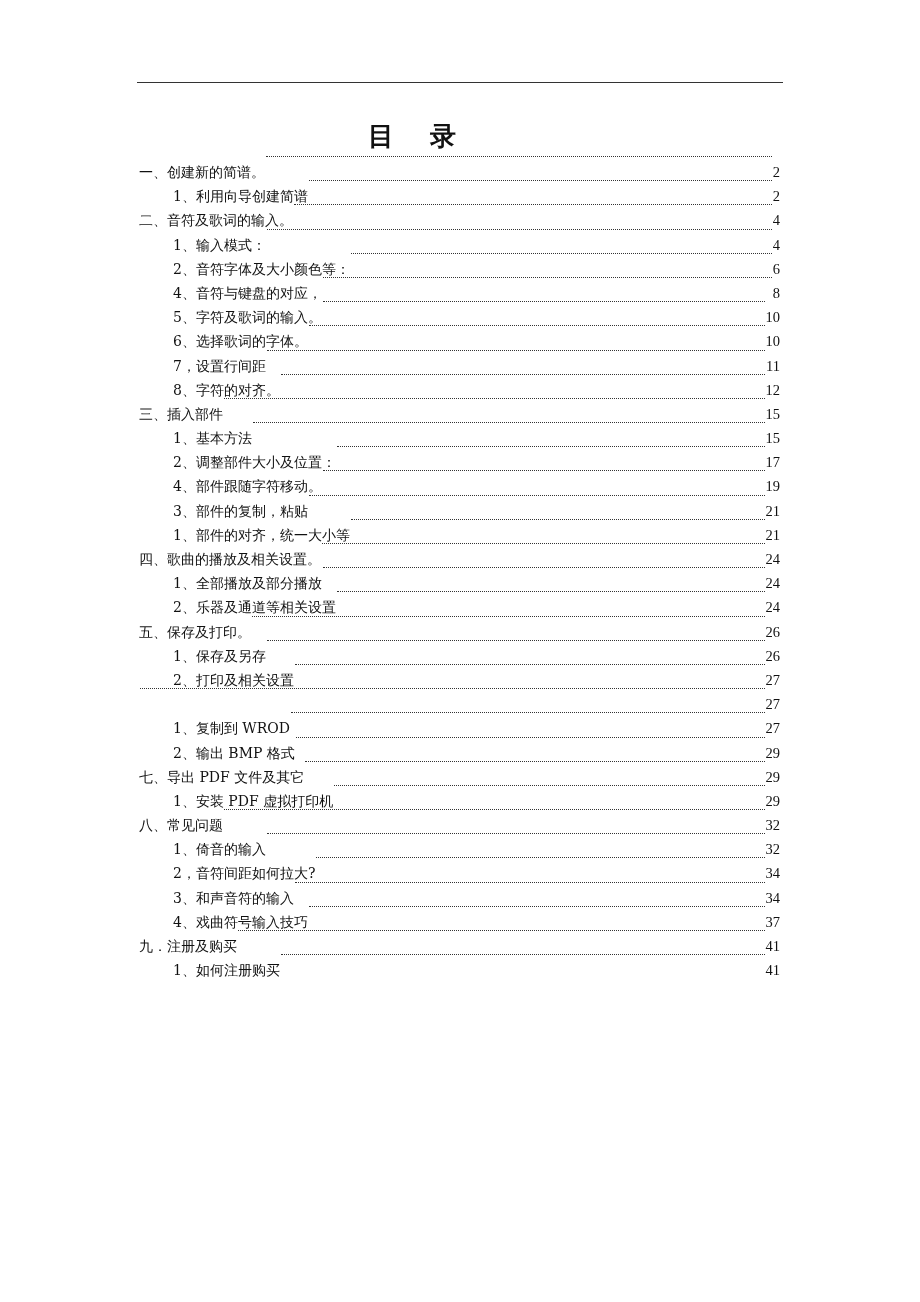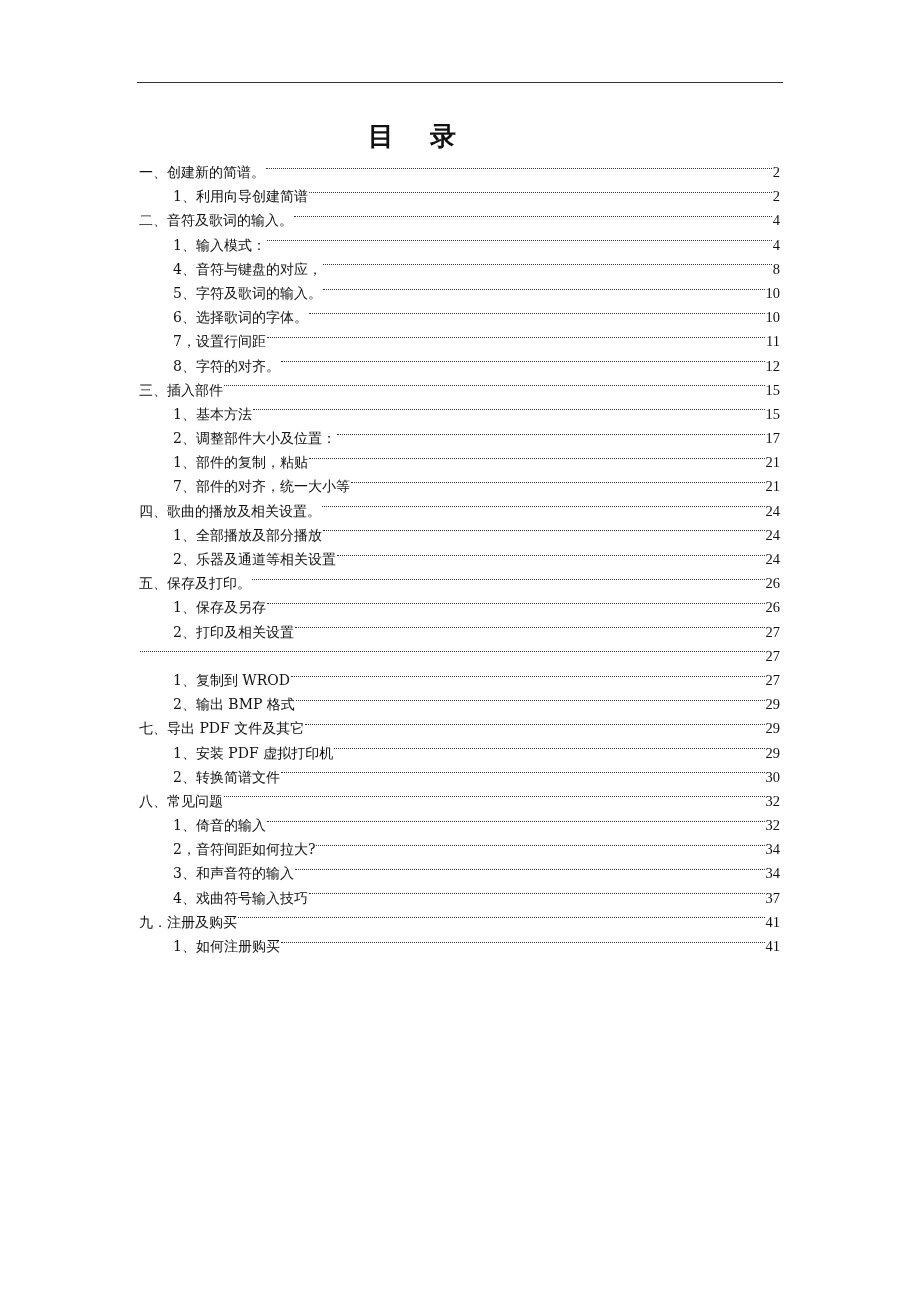--- a/index.html
+++ b/index.html
@@ -40,21 +40,21 @@
       position: absolute;
       left: 139px;
       top: 160px;
       width: 641px;
       margin: 0;
       padding: 0;
       list-style: none;
     }
     .toc-entry {
       display: flex;
-      align-items: center;
+      align-items: flex-start;
       height: 24.2px;
       font-size: 14px;
       line-height: 24.2px;
       white-space: nowrap;
     }
     .toc-entry.level-2 {
       padding-left: 34px;
     }
     .toc-label {
       flex: 0 0 auto;
@@ -97,20 +97,25 @@
     <span class="toc-label">二、音符及歌词的输入。</span>
     <span class="toc-leader"></span>
     <span class="toc-page">4</span>
   </li>
     <li class="toc-entry level-2">
     <span class="toc-label">1、输入模式：</span>
     <span class="toc-leader"></span>
     <span class="toc-page">4</span>
   </li>
     <li class="toc-entry level-2">
+    <span class="toc-label">2、音符字体及大小颜色等：</span>
+    <span class="toc-leader"></span>
+    <span class="toc-page">6</span>
+  </li>
+    <li class="toc-entry level-2">
     <span class="toc-label">4、音符与键盘的对应，</span>
     <span class="toc-leader"></span>
     <span class="toc-page">8</span>
   </li>
     <li class="toc-entry level-2">
     <span class="toc-label">5、字符及歌词的输入。</span>
     <span class="toc-leader"></span>
     <span class="toc-page">10</span>
   </li>
     <li class="toc-entry level-2">
@@ -137,26 +142,31 @@
     <span class="toc-label">1、基本方法</span>
     <span class="toc-leader"></span>
     <span class="toc-page">15</span>
   </li>
     <li class="toc-entry level-2">
     <span class="toc-label">2、调整部件大小及位置：</span>
     <span class="toc-leader"></span>
     <span class="toc-page">17</span>
   </li>
     <li class="toc-entry level-2">
-    <span class="toc-label">1、部件的复制，粘贴</span>
+    <span class="toc-label">4、部件跟随字符移动。</span>
+    <span class="toc-leader"></span>
+    <span class="toc-page">19</span>
+  </li>
+    <li class="toc-entry level-2">
+    <span class="toc-label">3、部件的复制，粘贴</span>
     <span class="toc-leader"></span>
     <span class="toc-page">21</span>
   </li>
     <li class="toc-entry level-2">
-    <span class="toc-label">7、部件的对齐，统一大小等</span>
+    <span class="toc-label">1、部件的对齐，统一大小等</span>
     <span class="toc-leader"></span>
     <span class="toc-page">21</span>
   </li>
     <li class="toc-entry level-1">
     <span class="toc-label">四、歌曲的播放及相关设置。</span>
     <span class="toc-leader"></span>
     <span class="toc-page">24</span>
   </li>
     <li class="toc-entry level-2">
     <span class="toc-label">1、全部播放及部分播放</span>
@@ -200,25 +210,20 @@
     <li class="toc-entry level-1">
     <span class="toc-label">七、导出 PDF 文件及其它</span>
     <span class="toc-leader"></span>
     <span class="toc-page">29</span>
   </li>
     <li class="toc-entry level-2">
     <span class="toc-label">1、安装 PDF 虚拟打印机</span>
     <span class="toc-leader"></span>
     <span class="toc-page">29</span>
   </li>
-    <li class="toc-entry level-2">
-    <span class="toc-label">2、转换简谱文件</span>
-    <span class="toc-leader"></span>
-    <span class="toc-page">30</span>
-  </li>
     <li class="toc-entry level-1">
     <span class="toc-label">八、常见问题</span>
     <span class="toc-leader"></span>
     <span class="toc-page">32</span>
   </li>
     <li class="toc-entry level-2">
     <span class="toc-label">1、倚音的输入</span>
     <span class="toc-leader"></span>
     <span class="toc-page">32</span>
   </li>

